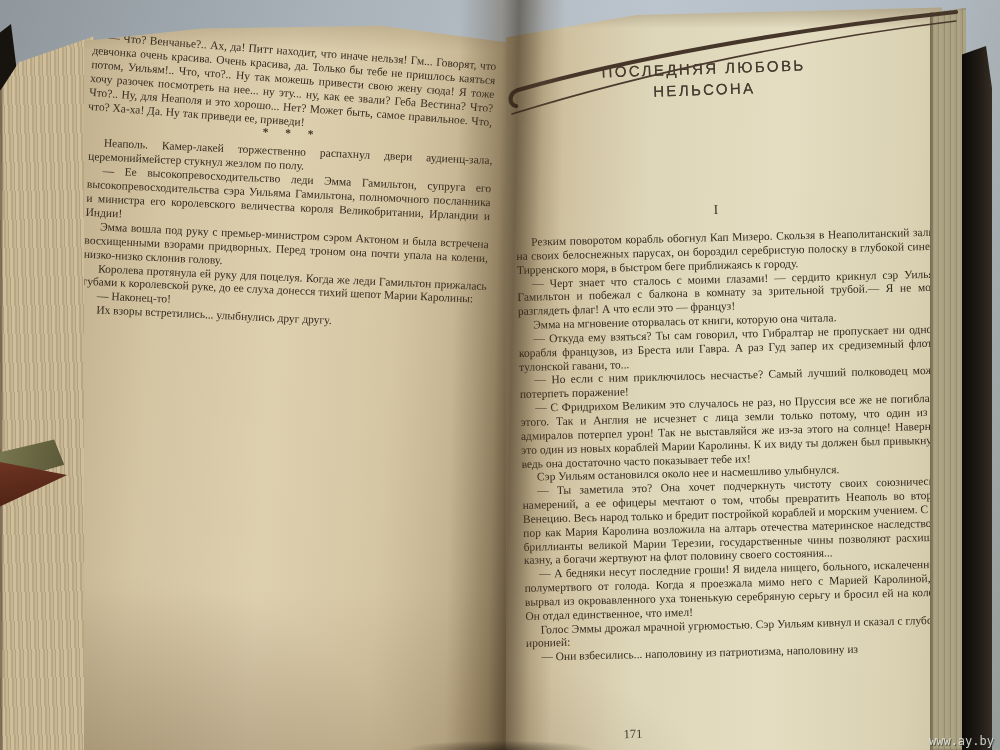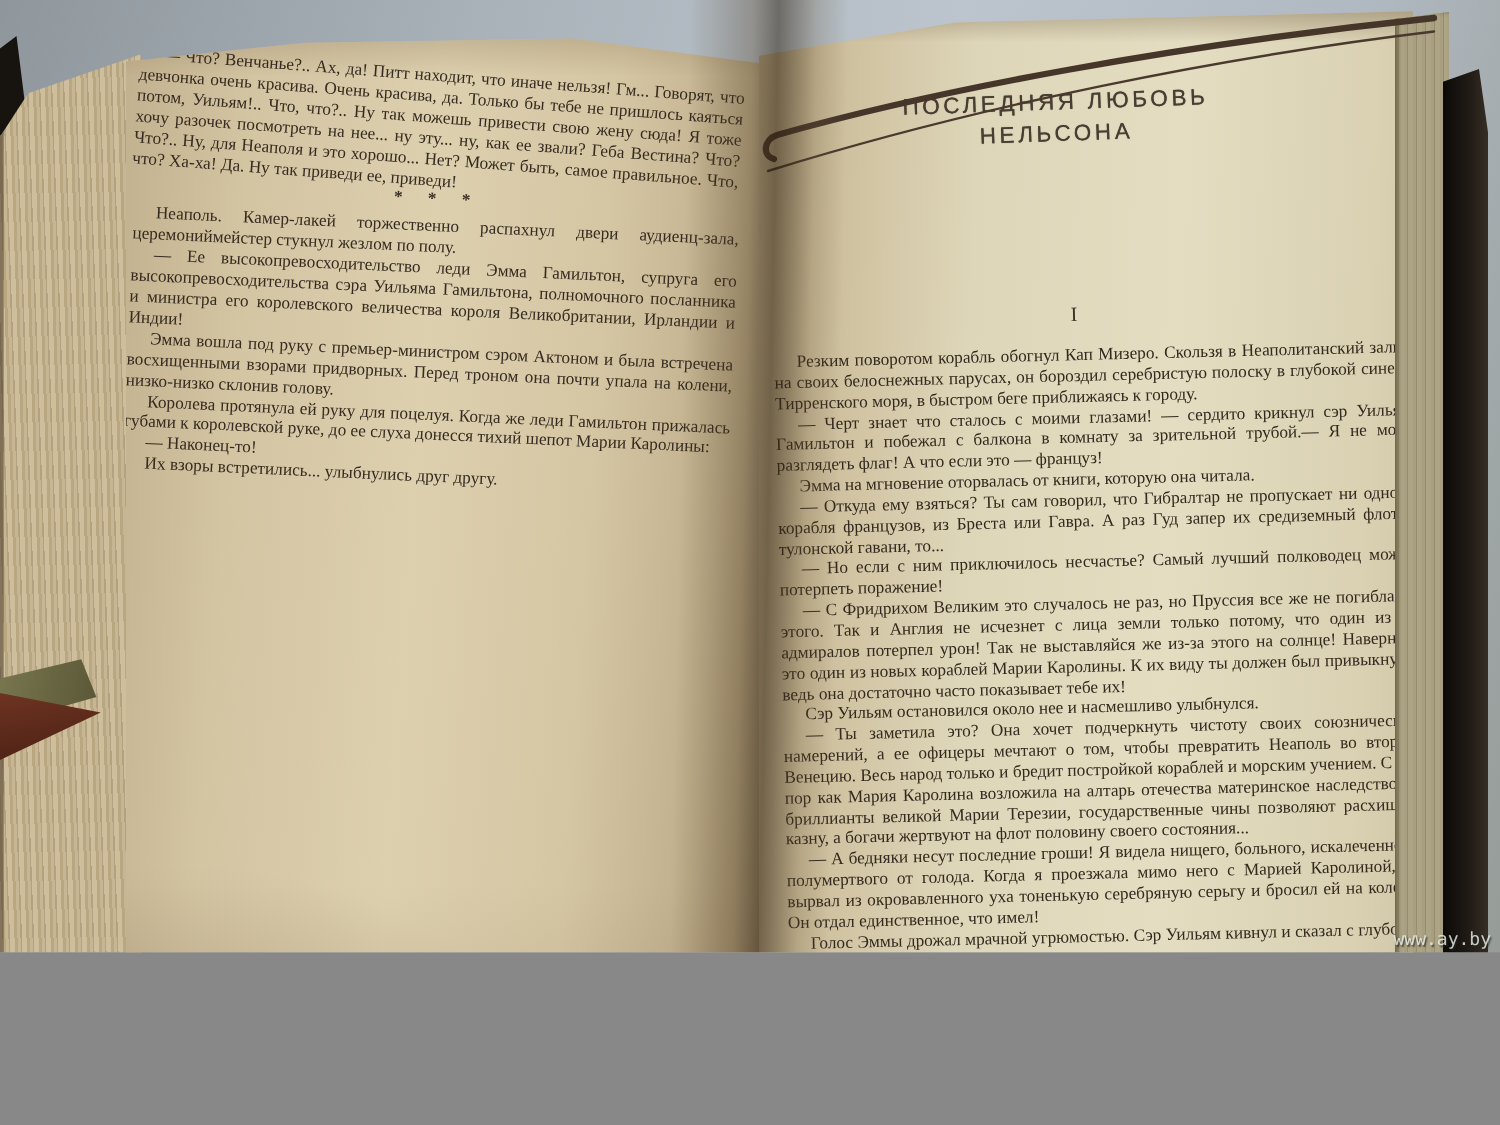--- a/index.html
+++ b/index.html
@@ -1,17 +1,17 @@
 <!DOCTYPE html>
 <html><head>
 <meta charset="utf-8">
 <style>
   html,body{margin:0;padding:0;background:#888;}
   .scene{
-    position:relative;width:1000px;height:635px;overflow:hidden;
+    position:relative;width:1000px;height:750px;overflow:hidden;
     font-family:"Liberation Serif",serif;
     background:linear-gradient(105deg,#8f979d 0%,#a9b2b9 28%,#bcc5cd 55%,#b0b9c1 78%,#969c98 100%);
   }
   
   .cover-left-wedge{position:absolute;left:0;top:24px;width:20px;height:84px;z-index:1;
     background:#17130f;clip-path:polygon(0 10%,55% 0,100% 86%,40% 100%,0 78%);}
   .fore-edge-left{position:absolute;left:0;top:26px;width:94px;height:724px;z-index:1;
     background:
       linear-gradient(90deg,rgba(70,55,38,.55) 0 2px,rgba(0,0,0,0) 3px),
       repeating-linear-gradient(88deg,#c7b694 0 2px,#b3a17f 2px 3px,#cfbe9c 3px 6px,#b9a782 6px 8px);

